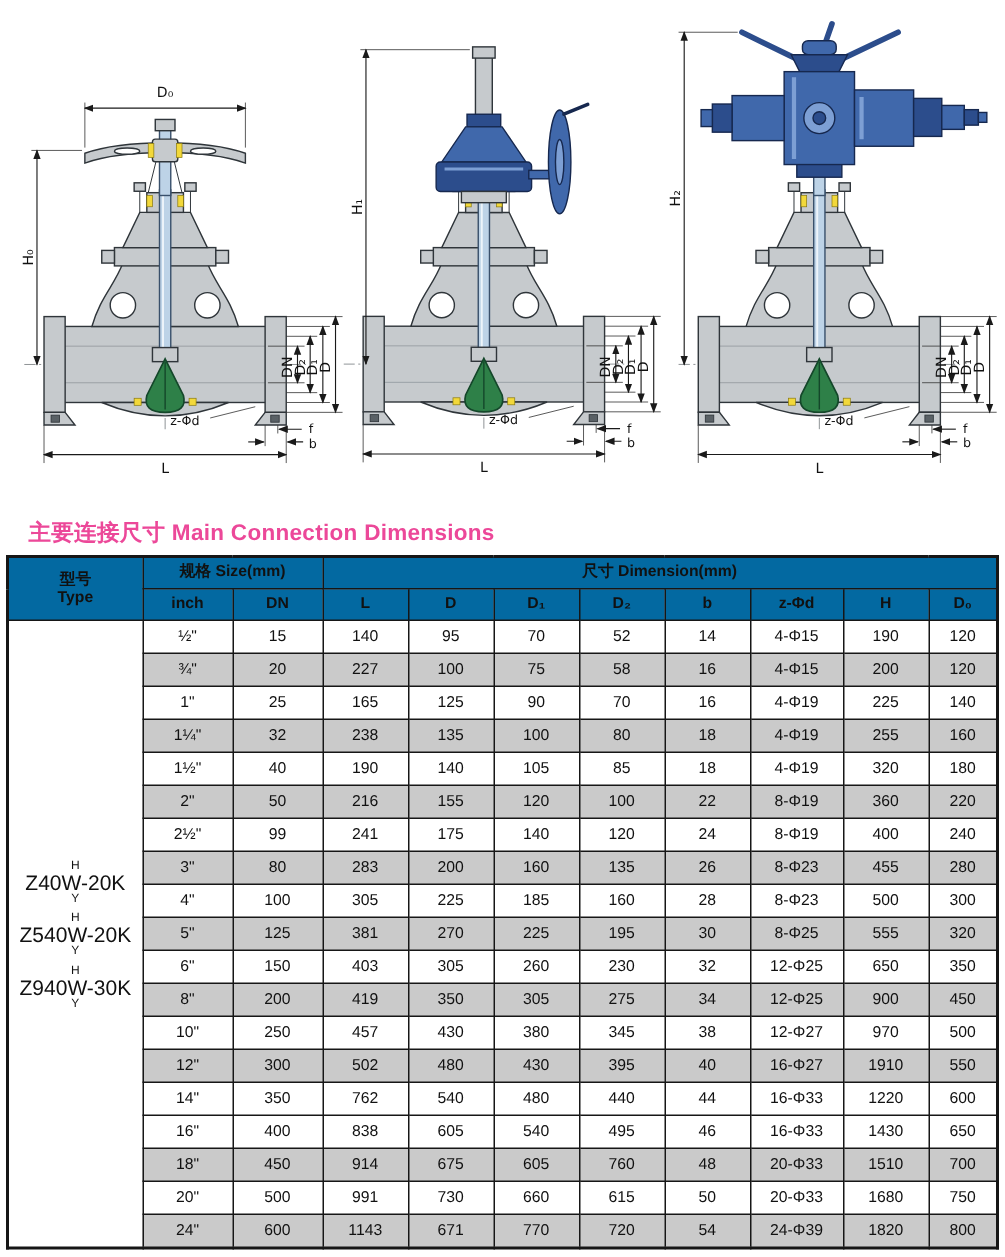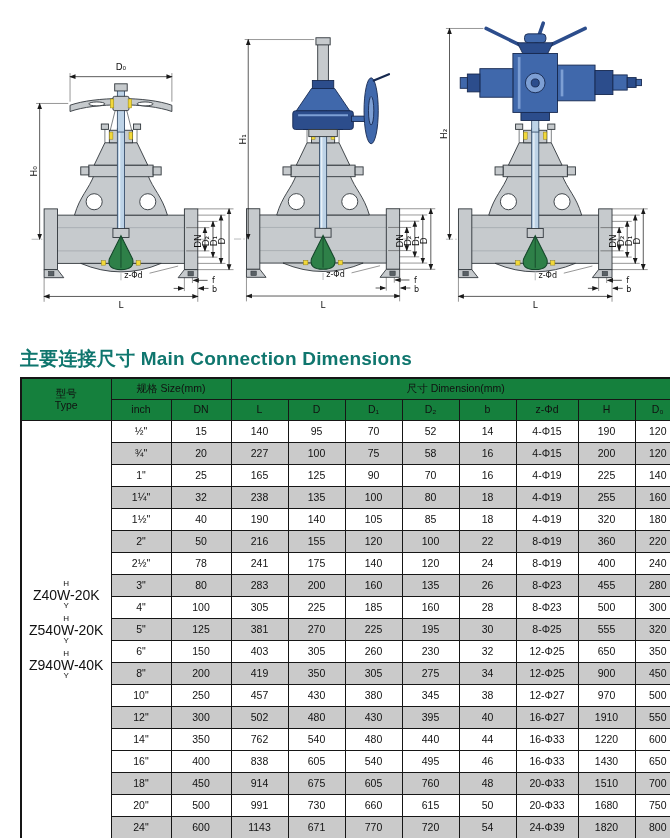--- a/index.html
+++ b/index.html
@@ -1,17 +1,17 @@
 <!DOCTYPE html>
 <html><head>
 <meta charset="utf-8">
 <style>
   html,body{margin:0;padding:0;background:#fff;}
   body{font-family:"Liberation Sans","DejaVu Sans",sans-serif;color:#111;}
-  .page{width:670px;height:838px;box-sizing:border-box;padding:2px 20px;overflow:hidden;}
+  .page{width:670px;height:838px;box-sizing:border-box;padding:2px 4px;overflow:hidden;}
   .drawings{height:338px;display:flex;justify-content:space-between;align-items:flex-start;padding-top:8px;box-sizing:border-box;}
   svg.valve{display:block;}
   
   .st{fill:#c6cacd;stroke:#2f353a;stroke-width:1;}
   .dk{fill:#5a6166;stroke:#2f353a;stroke-width:.6;}
   .wh{fill:#ffffff;stroke:#2f353a;stroke-width:1;}
   .yl{fill:#f2d83a;stroke:#8a7a10;stroke-width:.5;}
   .stem{fill:#bdd3e7;stroke:#39506b;stroke-width:1;}
   .wedge{fill:#2e8048;stroke:#14472a;stroke-width:1.2;}
   .blu{fill:#4068ab;stroke:#16284f;stroke-width:1;}
@@ -19,26 +19,26 @@
   .blu3{fill:#7d9fd4;stroke:#16284f;stroke-width:1;}
   .hdl{stroke:#2c4d8c;stroke-width:4;stroke-linecap:round;}
   .dim{stroke:#1a1a1a;stroke-width:.8;fill:none;}
   .ext{stroke:#3c3c3c;stroke-width:.6;fill:none;}
   .cl{stroke:#7a7f83;stroke-width:.6;stroke-dasharray:8 2.5 1.5 2.5;fill:none;}
   .thin{stroke:#2f353a;stroke-width:.7;fill:none;}
   .bore{stroke:#9aa0a5;stroke-width:.7;fill:none;}
   text.dlab{font-size:10px;fill:#111;font-family:"DejaVu Sans",sans-serif;}
   text.dlab-s{font-size:9px;fill:#111;font-family:"DejaVu Sans",sans-serif;}
   
-  .title{color:#0f766e;font-weight:bold;font-size:19px;margin:6px 2px 5px 0;letter-spacing:.2px;}
+  .title{color:#ec4899;font-weight:bold;font-size:15px;margin:6px 2px 5px 15px;letter-spacing:.2px;}
   
   table.dim-table{border-collapse:collapse;width:660px;margin:0 auto;table-layout:fixed;border:2px solid #161616;}
   .dim-table th,.dim-table td{border:1px solid #161616;text-align:center;vertical-align:middle;
       font-size:10.5px;padding:0;height:21px;line-height:1.05;font-family:"Liberation Sans","DejaVu Sans",sans-serif;}
-  .dim-table thead th{background:#15803d;font-weight:normal;height:20px;}
+  .dim-table thead th{background:#0369a1;font-weight:bold;height:20px;}
   .dim-table tr.shaded td{background:#cacaca;}
   .dim-table td.type-cell{background:#fff;}
   .type-block{margin:5px 0;line-height:1;}
   .type-block .sup,.type-block .sub{font-size:8px;}
   .type-block .main{font-size:14px;}
 </style>
 </head>
 <body>
 
 <svg width="0" height="0" style="position:absolute">
@@ -247,21 +247,21 @@
               <div class="main">Z40W-20K</div>
               <div class="sub">Y</div>
             </div>
             <div class="type-block">
               <div class="sup">H</div>
               <div class="main">Z540W-20K</div>
               <div class="sub">Y</div>
             </div>
             <div class="type-block">
               <div class="sup">H</div>
-              <div class="main">Z940W-40K</div>
+              <div class="main">Z940W-30K</div>
               <div class="sub">Y</div>
             </div>
           </td>
           <td>½"</td>
           <td>15</td>
           <td>140</td>
           <td>95</td>
           <td>70</td>
           <td>52</td>
           <td>14</td>
@@ -324,21 +324,21 @@
           <td>155</td>
           <td>120</td>
           <td>100</td>
           <td>22</td>
           <td>8-Φ19</td>
           <td>360</td>
           <td>220</td>
         </tr>
         <tr>
           <td>2½"</td>
-          <td>78</td>
+          <td>99</td>
           <td>241</td>
           <td>175</td>
           <td>140</td>
           <td>120</td>
           <td>24</td>
           <td>8-Φ19</td>
           <td>400</td>
           <td>240</td>
         </tr>
         <tr class="shaded">

